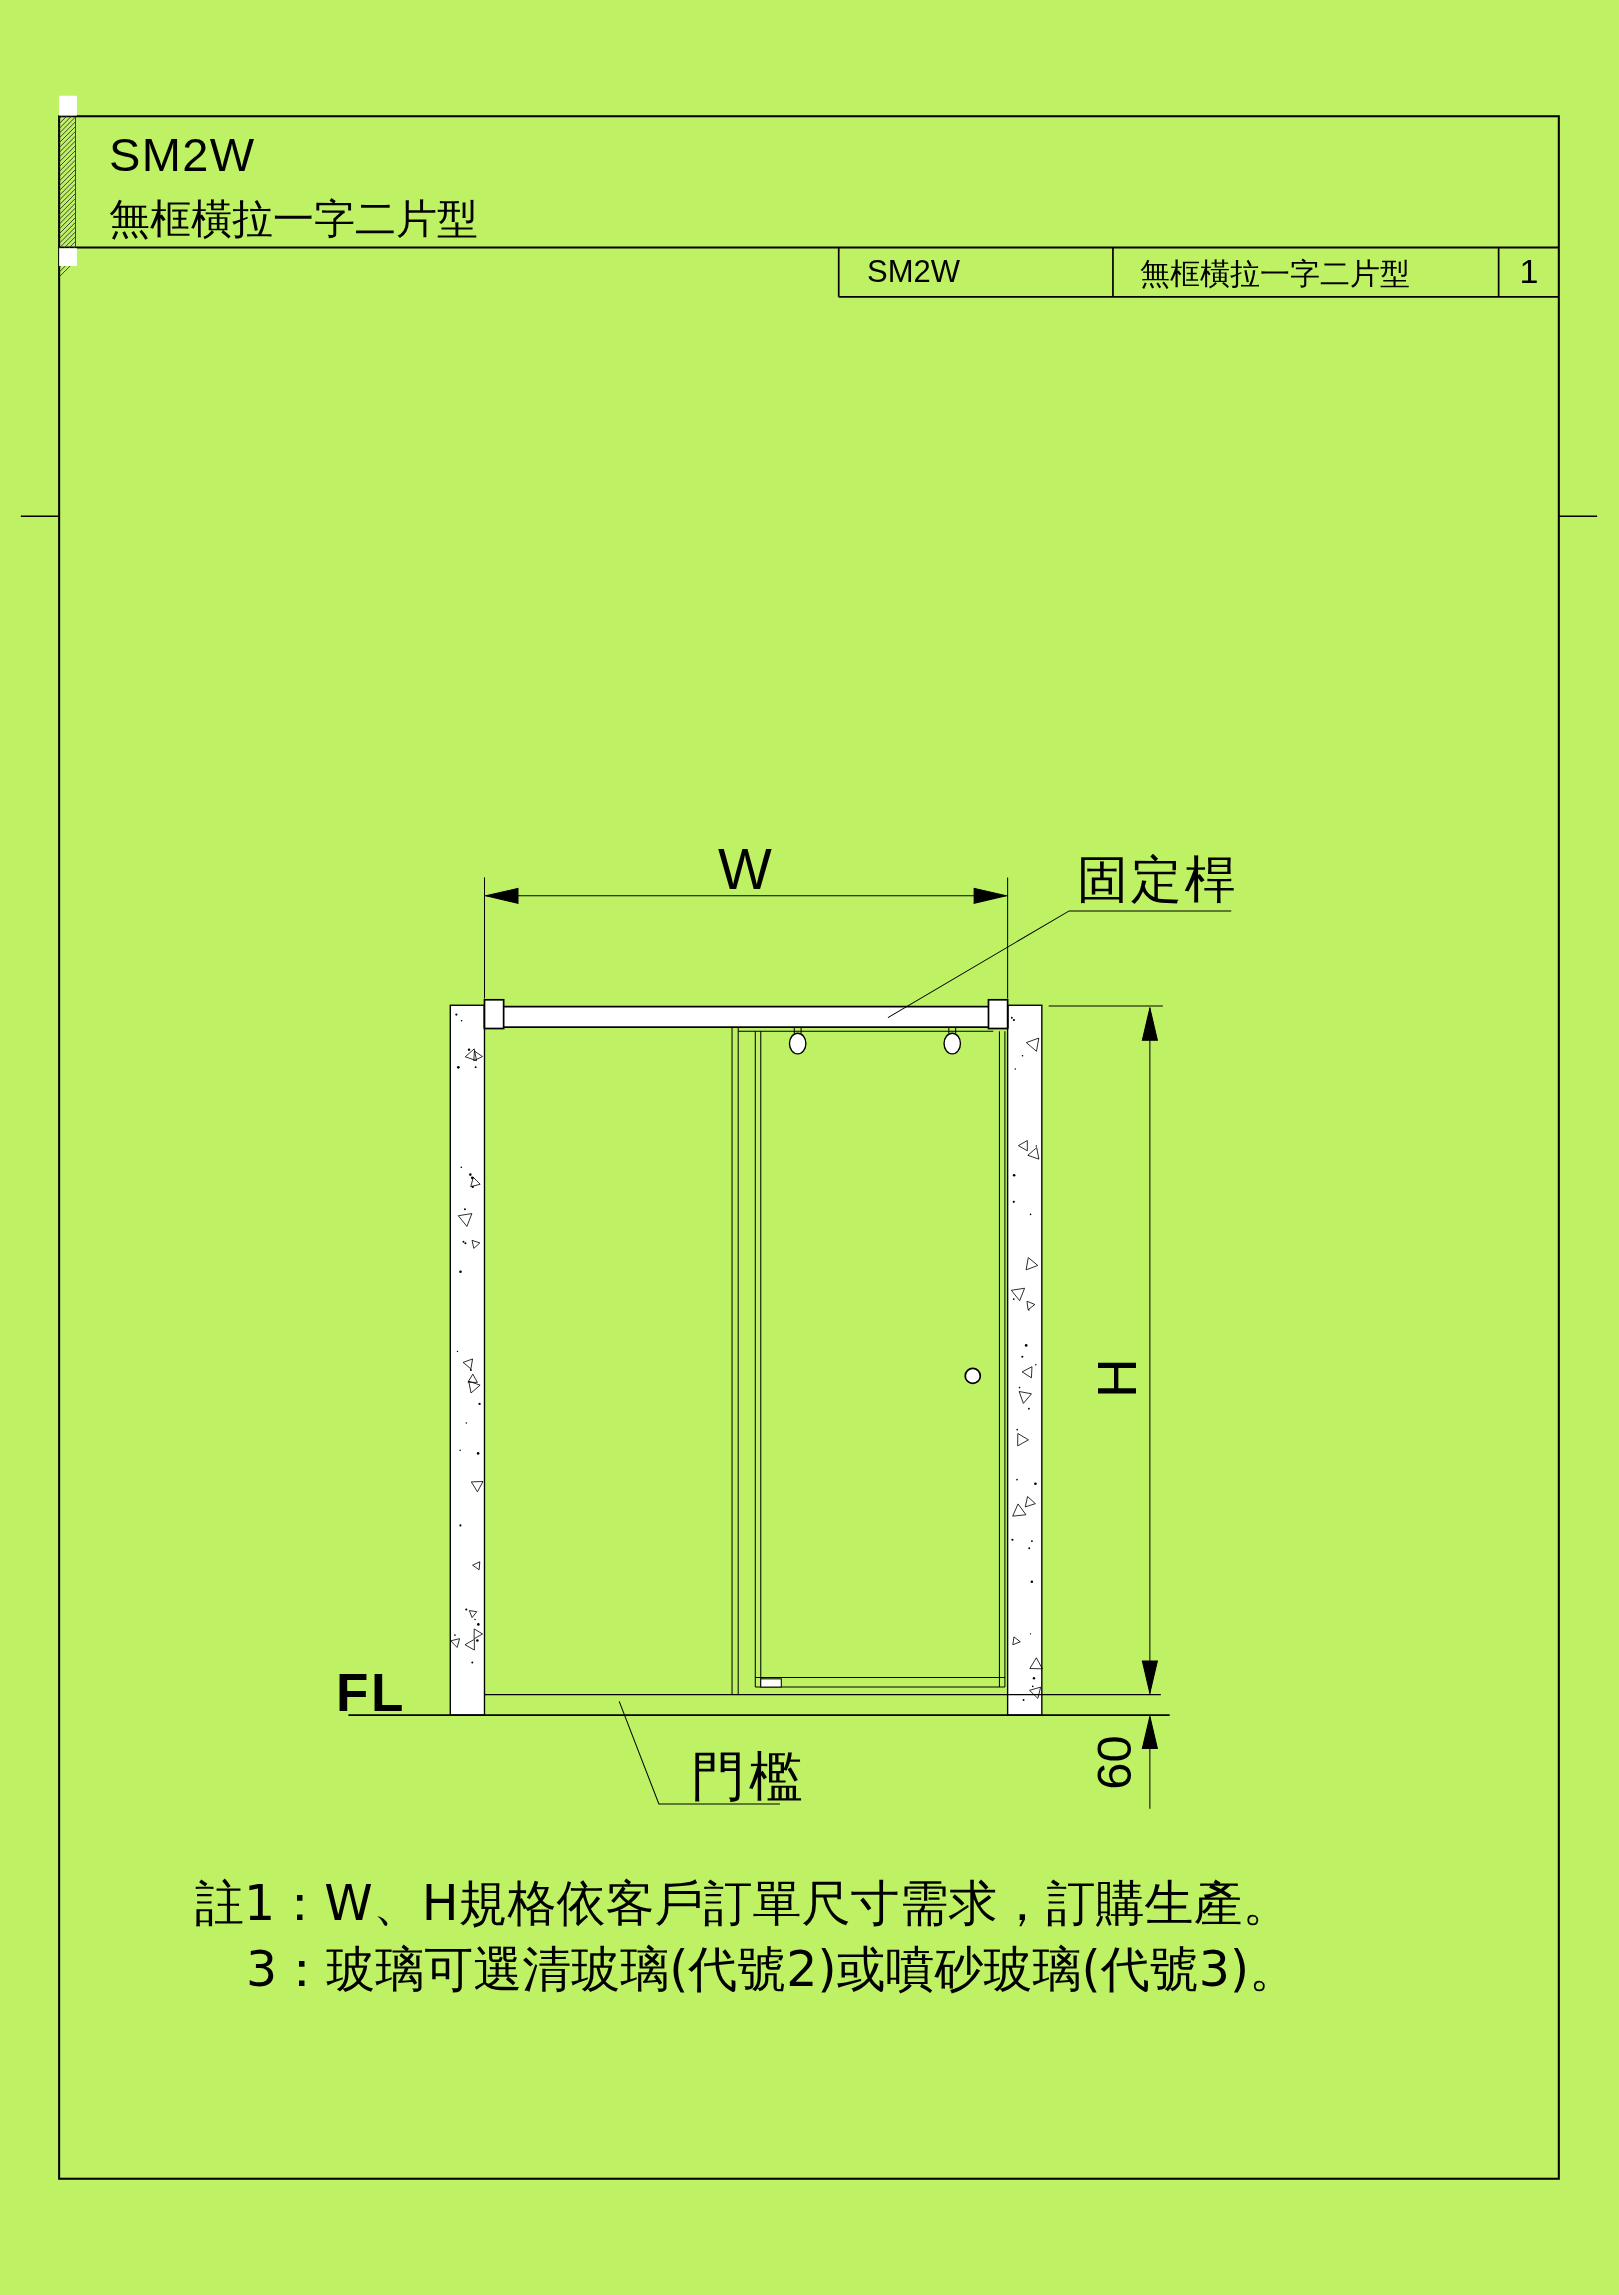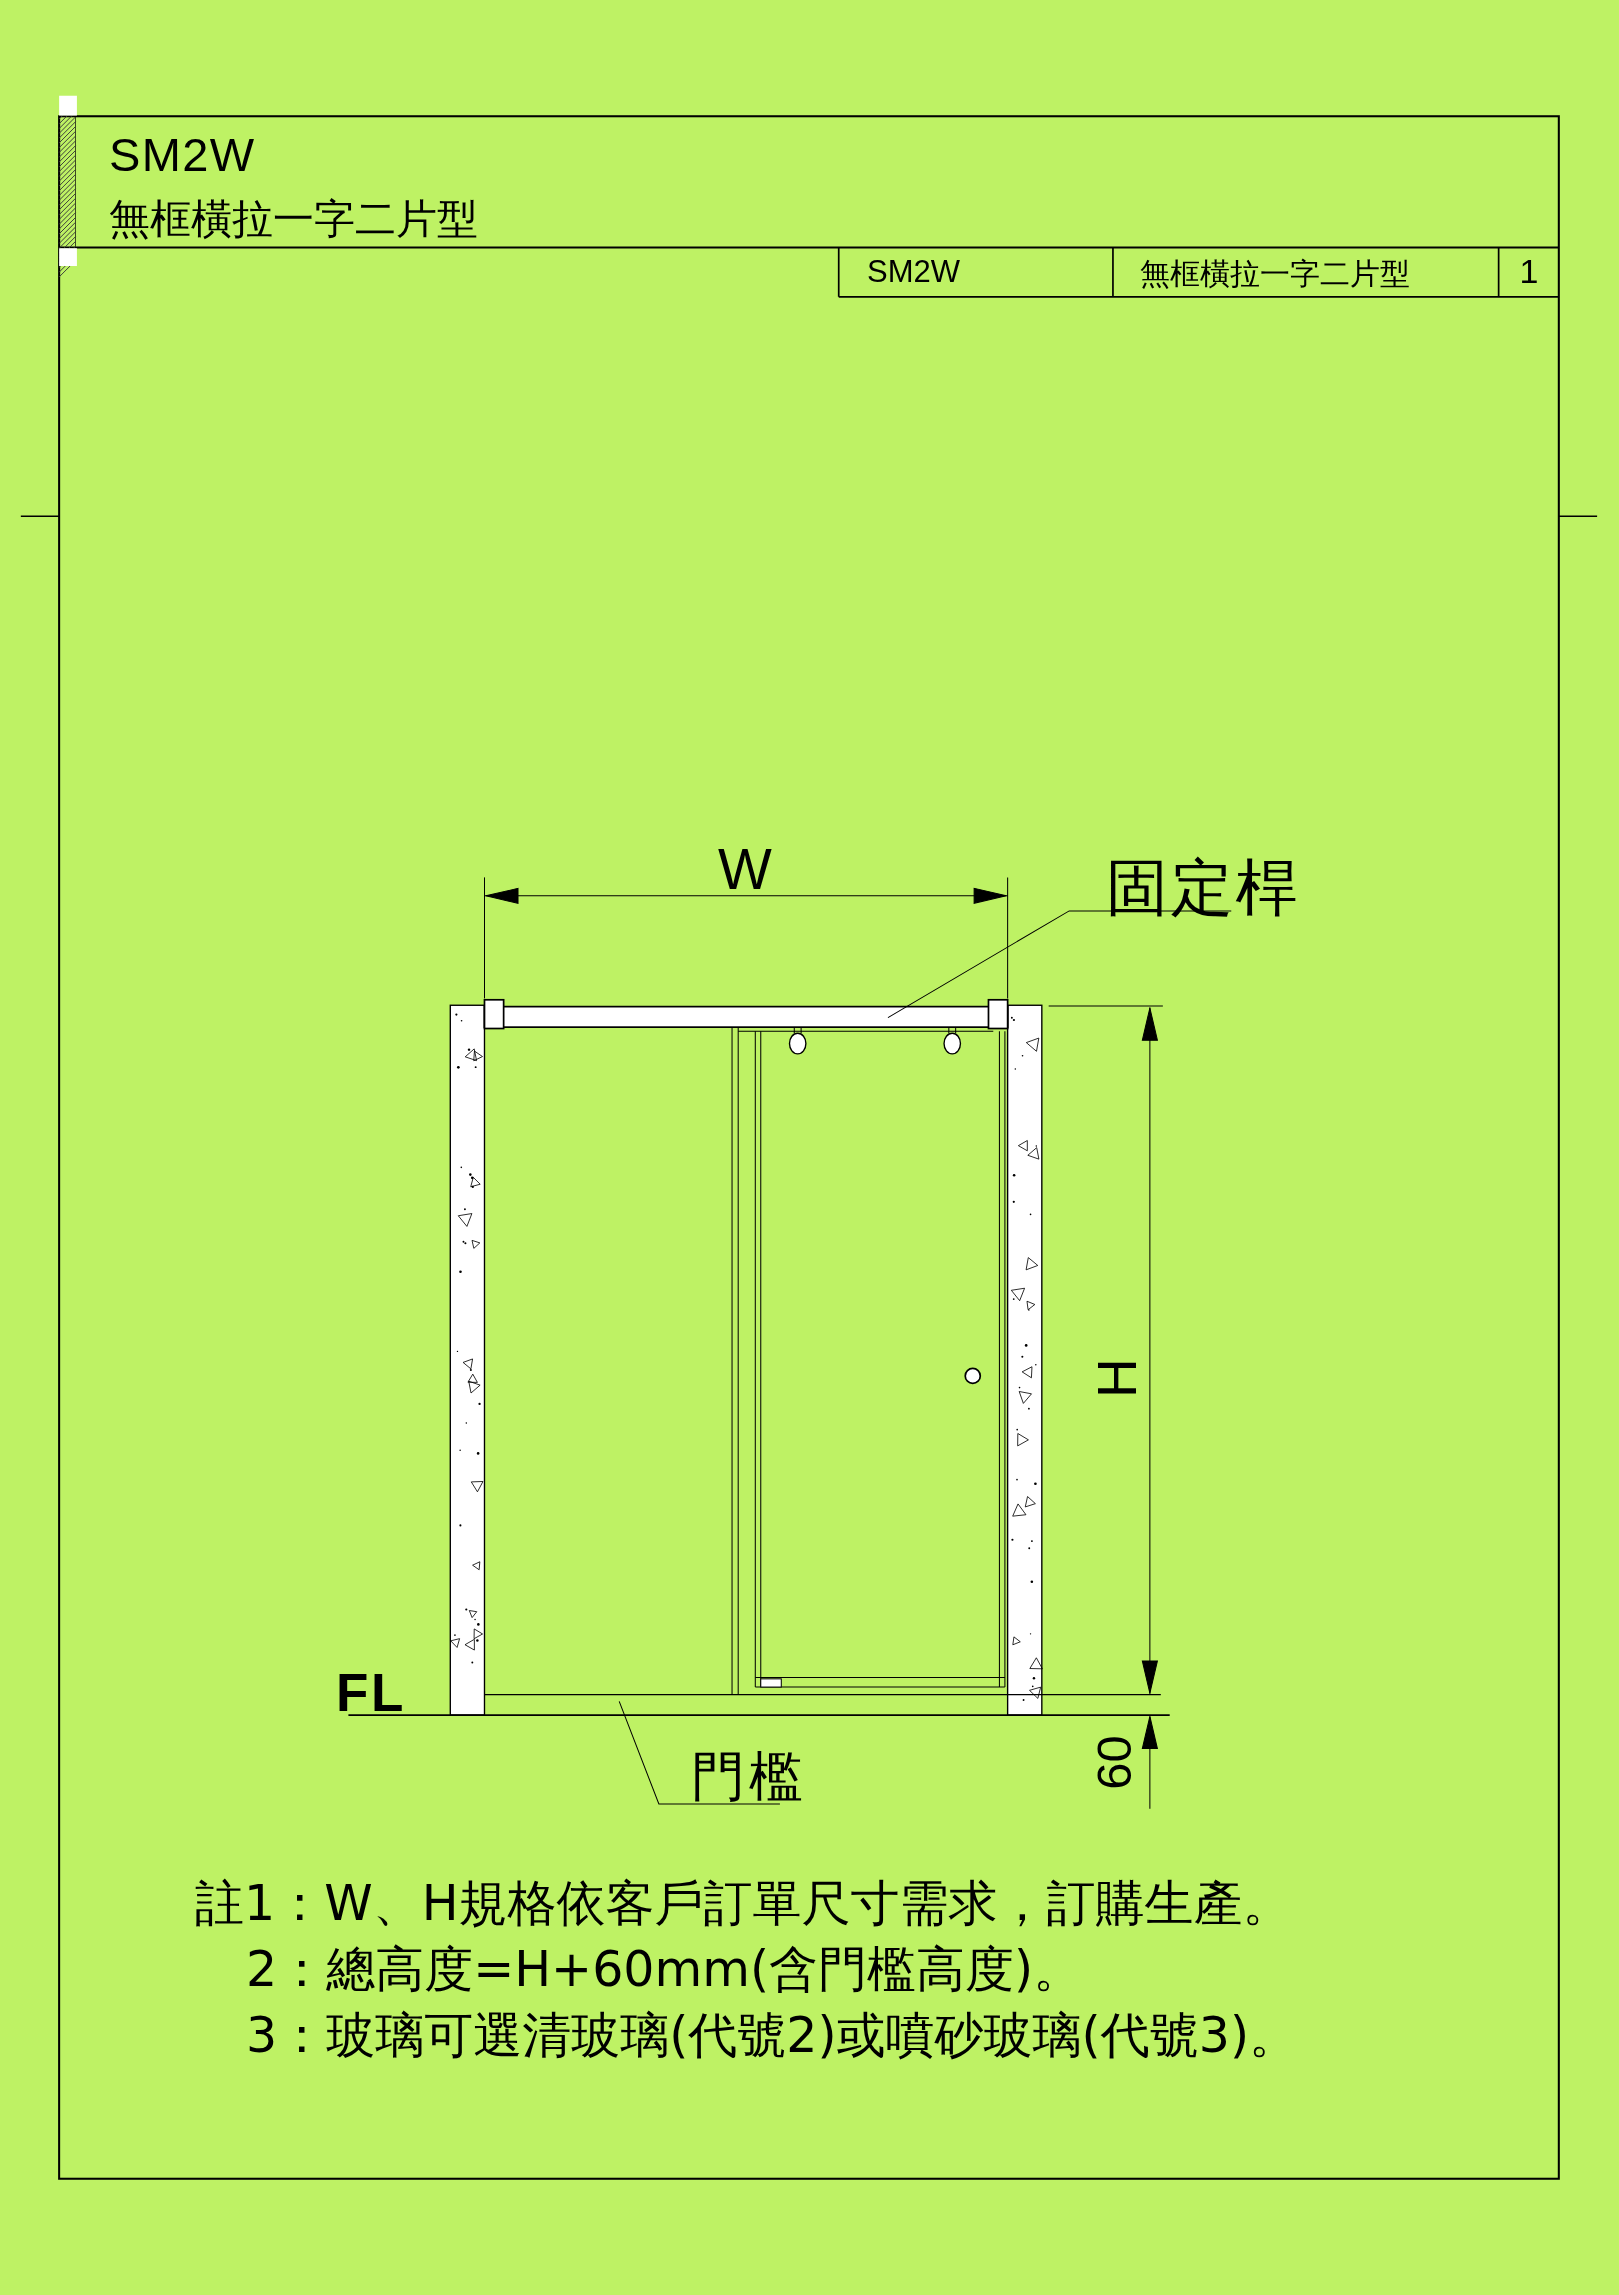--- a/index.html
+++ b/index.html
@@ -14,21 +14,21 @@
   #linework{position:absolute;left:0;top:0;width:1620px;height:2295px;}
   .lbl{position:absolute;white-space:nowrap;color:#000;}
   .lbl.cjk{font-family:"DejaVu Sans","Liberation Sans",sans-serif;}
   .rot{transform:rotate(-90deg);transform-origin:center center;}
   #header-title{left:109px;top:127px;font-size:47px;font-weight:500;letter-spacing:1.4px;}
   #header-subtitle{left:109px;top:192px;font-size:41px;}
   #tb-model{left:867px;top:254px;font-size:31px;}
   #tb-type{left:1140px;top:254px;font-size:30px;}
   #tb-page{left:1499px;top:252px;width:60px;text-align:center;font-size:34px;}
   #dim-w-label{left:711px;top:836px;width:68px;text-align:center;font-size:57px;}
-  #callout-fixedbar{left:1106px;top:846px;font-size:62px;letter-spacing:2.7px;}
+  #callout-fixedbar{left:1077px;top:846px;font-size:51px;letter-spacing:2.7px;}
   #dim-h-label{left:1083px;top:1347px;width:68px;height:62px;line-height:62px;text-align:center;font-size:55px;}
   #dim-60-label{left:1077px;top:1725px;width:75px;height:75px;line-height:75px;text-align:center;font-size:49px;}
   #fl-label{left:336px;top:1662px;font-size:53px;font-weight:700;letter-spacing:2.7px;}
   #callout-threshold{left:691px;top:1741px;font-size:54px;letter-spacing:4.1px;}
   #notes{left:195px;top:1871px;font-size:49px;line-height:66px;}
   #notes .note-line{white-space:nowrap;}
   #notes .indent{padding-left:51px;}
 </style>
 </head>
 <body>
@@ -247,18 +247,17 @@
 
   <div class="lbl" id="dim-w-label">W</div>
   <div class="lbl cjk" id="callout-fixedbar">固定桿</div>
   <div class="lbl rot" id="dim-h-label">H</div>
   <div class="lbl rot" id="dim-60-label">60</div>
   <div class="lbl" id="fl-label">FL</div>
   <div class="lbl cjk" id="callout-threshold">門檻</div>
 
   <div class="lbl cjk" id="notes">
     <div class="note-line">註1：W、H規格依客戶訂單尺寸需求，訂購生產。</div>
-    <div class="note-line indent">2：總高度=H+60mm(含門檻高度)。</div>
     <div class="note-line indent">3：玻璃可選清玻璃(代號2)或噴砂玻璃(代號3)。</div>
   </div>
 
 </div>
 
 
 </body></html>

